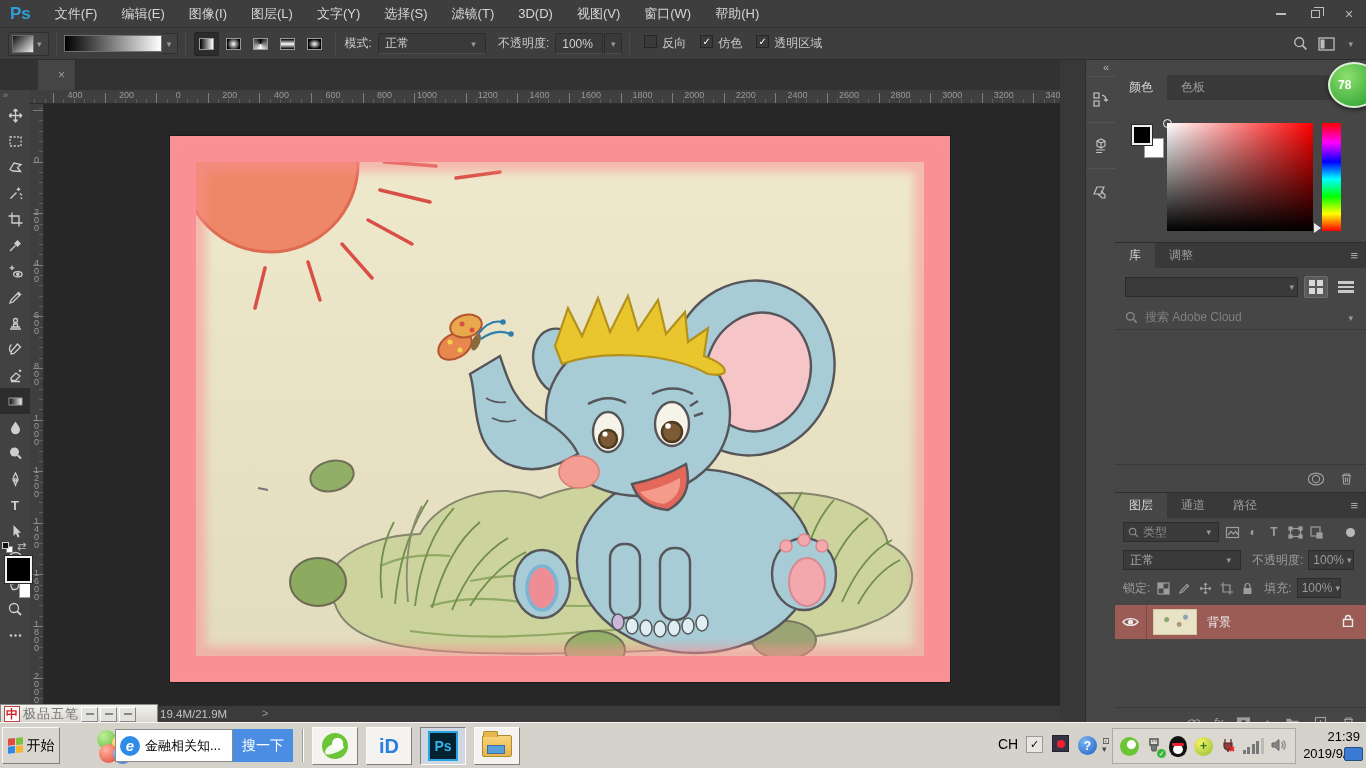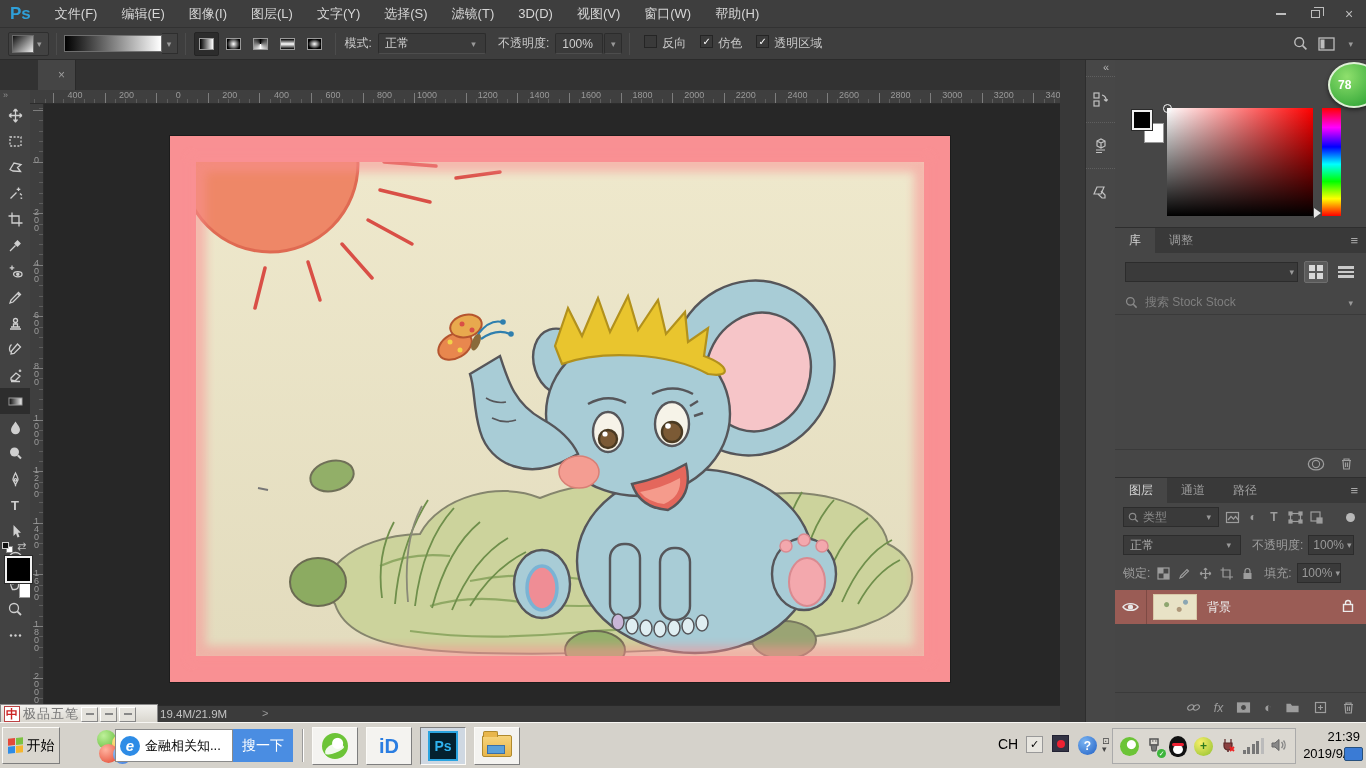--- a/index.html
+++ b/index.html
@@ -645,20 +645,24 @@
       <svg class="si" viewBox="0 0 19 19">
           <path d="M4 4 h7 l-3 7 h-7 Z" transform="translate(2 1)"></path>
           <path d="M10 9 l4 4 v3 h-3 l-4 -4"></path>
         </svg>
     </div>
   </div>
 
   <div id="panels">
 
     <section id="color-panel">
+      <div class="ptabs">
+        <span class="ptab act">颜色</span>
+        <span class="ptab">色板</span>
+      </div>
       <span class="cp-fg"></span>
       <span class="cp-bg"></span>
       <div class="sat-box"></div>
       <span class="sat-marker"></span>
       <div class="hue-box"></div>
       <span class="hue-marker"></span>
     </section>
 
     <section id="lib-panel">
       <div class="ptabs">
@@ -684,21 +688,21 @@
               <span></span>
               <span></span>
             </span>
           </span>
       </div>
       <div class="lib-search">
         <svg width="13" height="13" viewBox="0 0 15 15">
             <circle cx="6.2" cy="6.2" r="4.4" fill="none" stroke="#8a8a8a" stroke-width="1.5"></circle>
             <path d="M9.6 9.6 L13.4 13.4" stroke="#8a8a8a" stroke-width="1.7"></path>
           </svg>
-        <span>搜索 Stock Stock</span>
+        <span>搜索 Adobe Cloud</span>
         <span class="chv" style="margin-left:auto">▾</span>
       </div>
       <div class="lib-foot">
         <svg width="18" height="14" viewBox="0 0 20 15">
             <ellipse cx="10" cy="7.5" rx="8.5" ry="6.5" fill="none" stroke="#9d9d9d" stroke-width="1.4"></ellipse>
             <path d="M6 7.5 a4 4 0 0 1 8 0 a4 4 0 0 1 -8 0" fill="none" stroke="#9d9d9d" stroke-width="1.2"></path>
           </svg>
         <svg class="wi" viewBox="0 0 15 15">
             <path d="M3 4.5 h9 M5 4.5 v-1.5 h5 v1.5 M4 4.5 l.7 8.5 h5.6 l.7 -8.5 M6.5 6.5 v4.5 M8.5 6.5 v4.5"></path>
           </svg>

